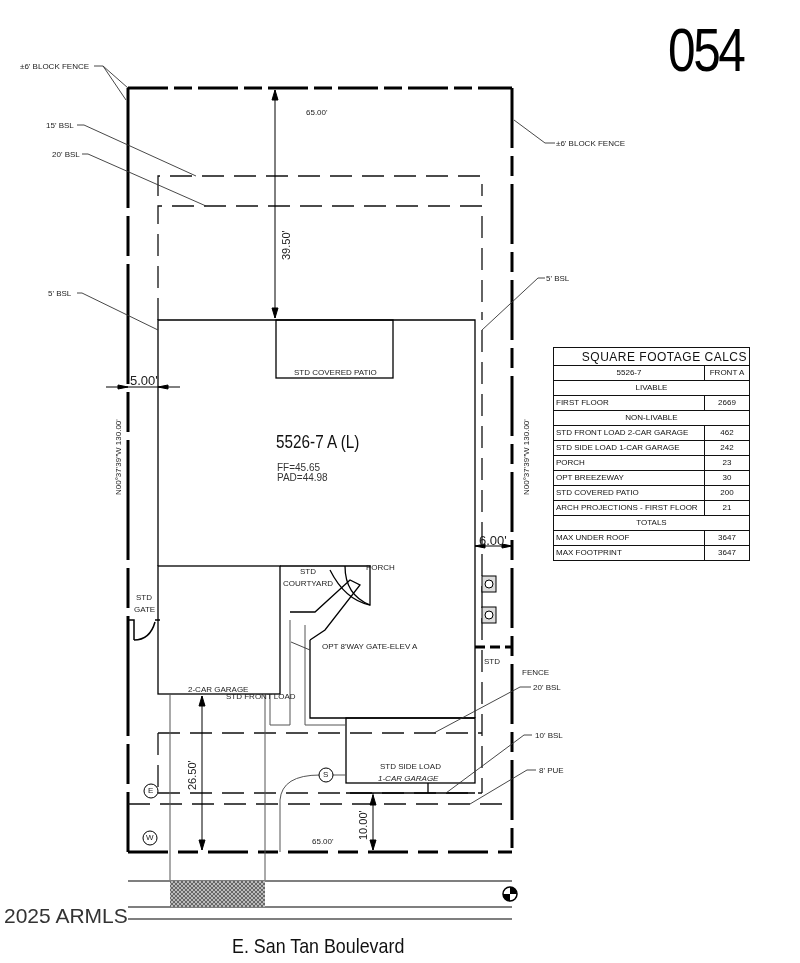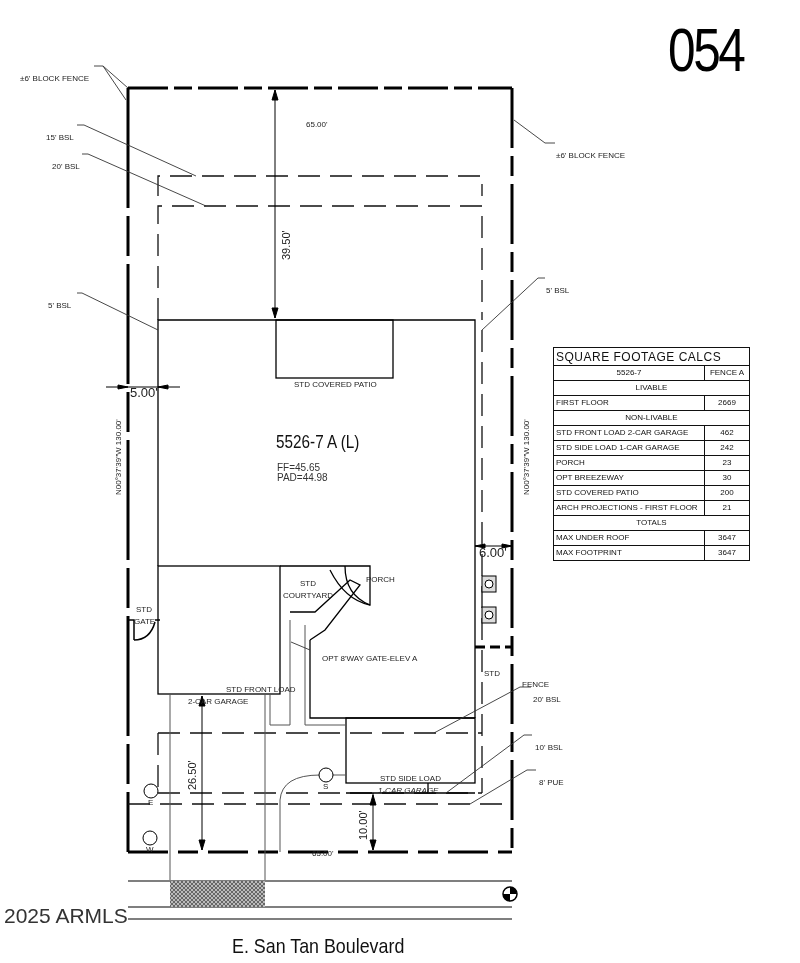--- a/index.html
+++ b/index.html
@@ -1,29 +1,29 @@
 <!DOCTYPE html>
 <html><head>
 <meta charset="utf-8">
 <style>
   html, body { margin:0; padding:0; background:#fff; }
   body { width:800px; height:963px; position:relative; overflow:hidden; font-family:"Liberation Sans", sans-serif; color:#111; }
   svg { position:absolute; left:0; top:0; }
-  .lbl { position:absolute; font-family:"Liberation Sans Narrow","Liberation Sans", sans-serif; font-size:8px; color:#222; white-space:nowrap; letter-spacing:0; transform-origin:left top;margin-top:12px; }
+  .lbl { position:absolute; font-family:"Liberation Sans Narrow","Liberation Sans", sans-serif; font-size:8px; color:#222; white-space:nowrap; letter-spacing:0; transform-origin:left top; }
   .lot-no { position:absolute; left:668px; top:14px; font-size:62px; font-weight:400; letter-spacing:-3px; transform:scaleX(0.8); transform-origin:left top; color:#000; }
   .plan-name { position:absolute; left:276px; top:432px; font-size:18px; color:#111; transform:scaleX(0.85); transform-origin:left top; }
   .elev { position:absolute; left:277px; top:463px; font-size:10px; color:#333; line-height:10px; }
   .street { position:absolute; left:232px; top:934px; font-size:21px; color:#111; transform:scaleX(0.85); transform-origin:left top; }
   .copyright { position:absolute; left:4px; top:904px; font-size:21px; color:#333; transform:scaleX(1.0); }
   .vert { position:absolute; transform:rotate(-90deg); transform-origin:left top; font-size:8px; color:#222; white-space:nowrap; }
   table.sf { position:absolute; left:553px; top:347px; width:197px; border-collapse:collapse; font-size:8px; color:#111; }
   table.sf td { border:1px solid #111; padding:0 2px; height:14px; line-height:12px; white-space:nowrap; }
   table.sf td.num { text-align:center; width:40px; }
   table.sf td.c { text-align:center; }
-  table.sf tr.title td { font-size:12px; text-align:left; height:17px; letter-spacing:0.5px; }
+  table.sf tr.title td { font-size:12px; text-align:right; height:17px; letter-spacing:0.5px; }
 </style>
 </head>
 <body>
 
 <svg width="800" height="963" viewBox="0 0 800 963">
   <defs>
     <pattern id="hatch" width="4" height="4" patternUnits="userSpaceOnUse">
       <rect width="4" height="4" fill="#bbb"></rect>
       <path d="M0 4 L4 0 M0 0 L4 4" stroke="#444" stroke-width="0.7"></path>
     </pattern>
@@ -164,38 +164,38 @@
   <div>PAD=44.98</div>
 </div>
 
 <div class="lbl" style="left:294px;top:368px;">STD COVERED PATIO</div>
 <div class="lbl" style="left:300px;top:567px;">STD</div>
 <div class="lbl" style="left:283px;top:579px;">COURTYARD</div>
 <div class="lbl" style="left:366px;top:563px;">PORCH</div>
 <div class="lbl" style="left:136px;top:593px;">STD</div>
 <div class="lbl" style="left:134px;top:605px;">GATE</div>
 <div class="lbl" style="left:322px;top:642px;">OPT 8'WAY GATE-ELEV A</div>
-<div class="lbl" style="left:186px;top:673px;padding-left:40px;">STD FRONT LOAD</div>
+<div class="lbl" style="left:186px;top:692px;padding-left:40px;">STD FRONT LOAD</div>
 <div class="lbl" style="left:188px;top:685px;">2-CAR GARAGE</div>
 <div class="lbl" style="left:380px;top:762px;">STD SIDE LOAD</div>
 <div class="lbl" style="left:378px;top:774px;font-style:italic;">1-CAR GARAGE</div>
 <div class="lbl" style="left:484px;top:657px;">STD</div>
 <div class="lbl" style="left:478px;top:668px;padding-left:44px;">FENCE</div>
 <div class="lbl" style="left:148px;top:786px;">E</div>
 <div class="lbl" style="left:323px;top:770px;">S</div>
 <div class="lbl" style="left:146px;top:833px;">W</div>
 
 <table class="sf">
   <tbody>
       <tr class="title">
         <td colspan="2">SQUARE FOOTAGE CALCS</td>
       </tr>
   <tr>
         <td class="c">5526-7</td>
-        <td class="num">FENCE A</td>
+        <td class="num">FRONT A</td>
       </tr>
   <tr>
         <td colspan="2" class="c">LIVABLE</td>
       </tr>
   <tr>
         <td>FIRST FLOOR</td>
         <td class="num">2669</td>
       </tr>
   <tr>
         <td colspan="2" class="c">NON-LIVABLE</td>

